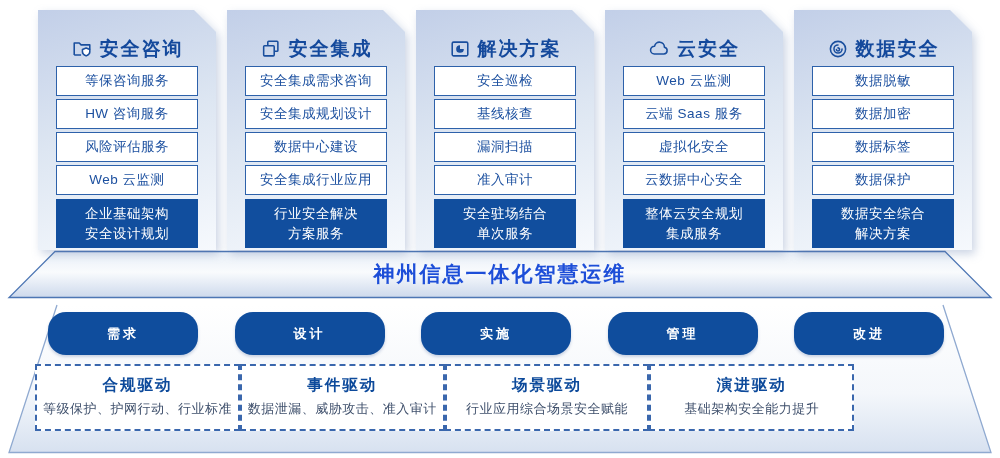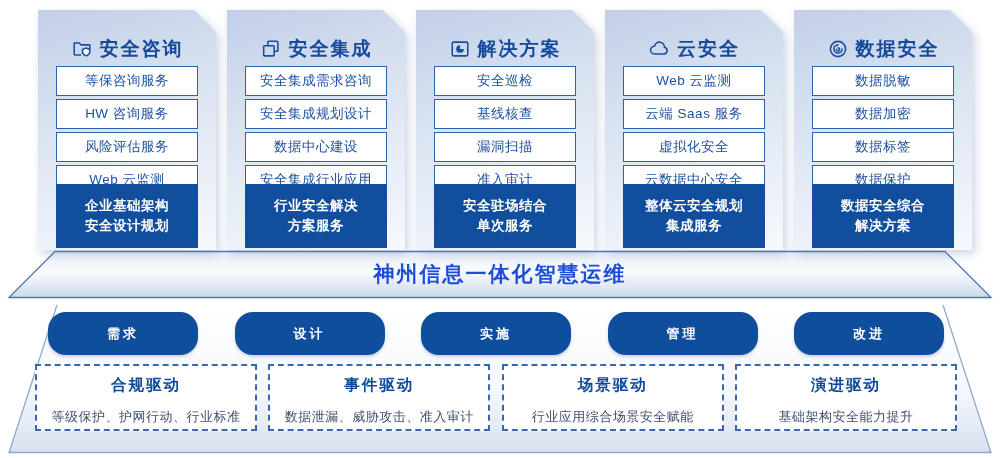--- a/index.html
+++ b/index.html
@@ -15,45 +15,45 @@
         background:linear-gradient(163deg,#c2cfe8 0%,#dde6f2 48%,#f6f9fd 100%);}
   .card-header{display:flex;align-items:center;justify-content:center;gap:7px;
         padding-top:27px;height:24px;}
   .card-header .icon{display:flex;align-items:center;}
   .card-title{font-size:19px;font-weight:bold;color:#14499c;letter-spacing:2px;}
   .card-items{margin-top:5px;}
   .item{width:142px;height:30px;margin:0 auto 3px auto;background:#ffffff;
         border:1px solid #2d61aa;box-sizing:border-box;display:flex;
         align-items:center;justify-content:center;
         font-size:13.5px;color:#1b4f9f;letter-spacing:0.5px;}
-  .card-footer{position:absolute;left:18px;bottom:2px;width:142px;height:64px;
-        background:#114e9e;color:#ffffff;font-size:13.5px;font-weight:bold;
+  .card-footer{position:absolute;left:18px;bottom:2px;width:142px;height:49px;
+        background:#114e9e;color:#ffffff;font-size:13.5px;font-weight:normal;
         line-height:1.45;display:flex;flex-direction:column;align-items:center;
         justify-content:center;text-align:center;letter-spacing:0.5px;}
   
   .shape-svg{position:absolute;left:0;}
   
   .banner-text{position:absolute;top:250px;left:0;width:1000px;height:48px;
         display:flex;align-items:center;justify-content:center;
         font-size:21px;font-weight:bold;color:#1d4ed8;letter-spacing:2px;}
   
   .pills{position:absolute;top:312px;left:48px;width:896px;display:flex;
         justify-content:space-between;}
   .pill{width:150px;height:43px;border-radius:18px;background:#0f4d9d;
         color:#ffffff;font-weight:bold;font-size:13px;letter-spacing:3px;
         display:flex;align-items:center;justify-content:center;
         box-shadow:0 2px 3px rgba(60,90,150,.25);}
   
-  .drivers{position:absolute;top:364px;left:35px;width:922px;display:flex;
+  .drivers{position:absolute;top:364px;left:35px;width:819px;display:flex;
         justify-content:space-between;}
   .driver{width:222px;height:67px;box-sizing:border-box;background:#ffffff;
         border:2px dashed #3a67ad;text-align:center;}
   .driver-title{margin-top:9px;font-size:15.5px;font-weight:bold;color:#0d4a9b;
         letter-spacing:2px;}
-  .driver-desc{margin-top:12px;font-size:13px;color:#3e4f6b;letter-spacing:0.5px;}
+  .driver-desc{margin-top:4px;font-size:13px;color:#3e4f6b;letter-spacing:0.5px;}
   svg.icon-svg{display:block;}
 </style>
 </head>
 <body>
 
 <div class="stage">
 
   <svg class="shape-svg" style="top:250px" width="1000" height="50">
     <defs>
       <linearGradient id="gb" x1="0" y1="0" x2="0" y2="1">

